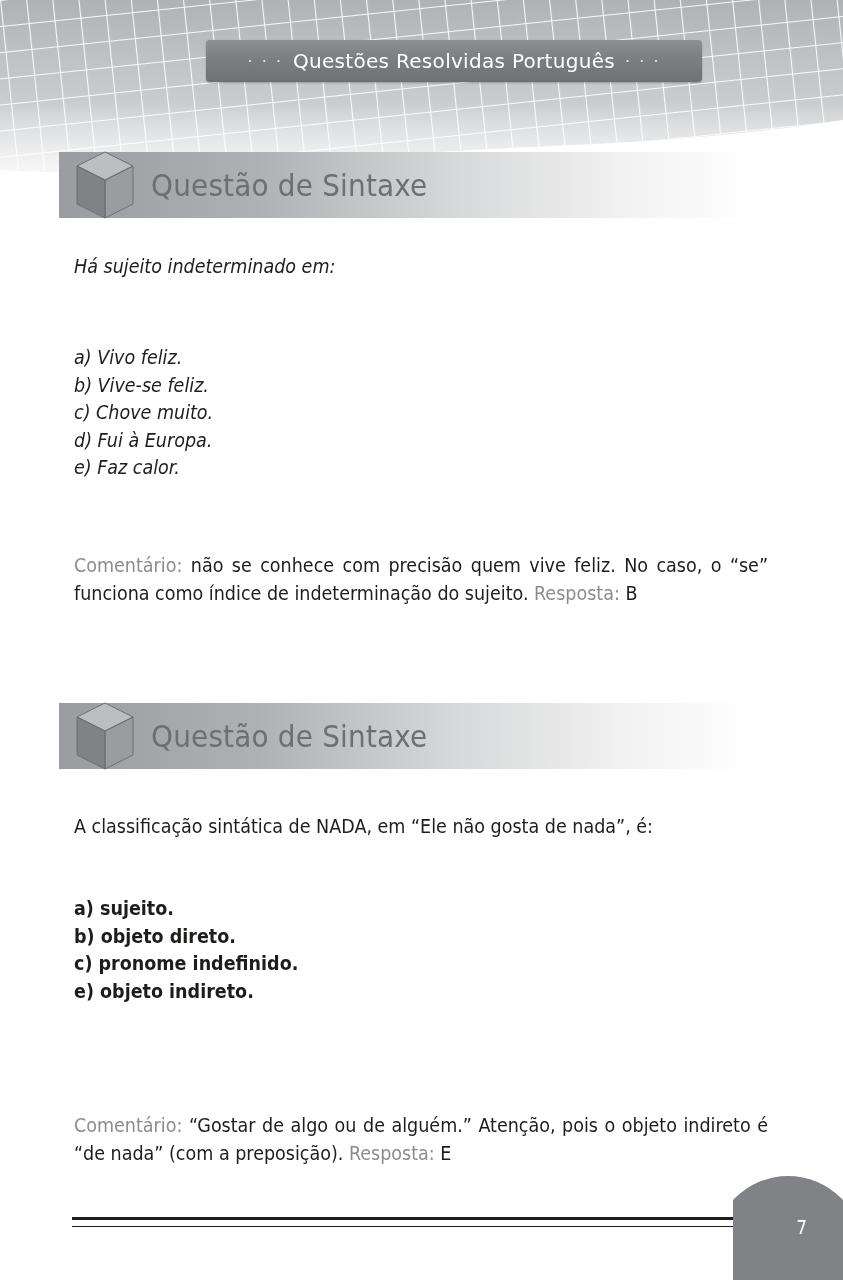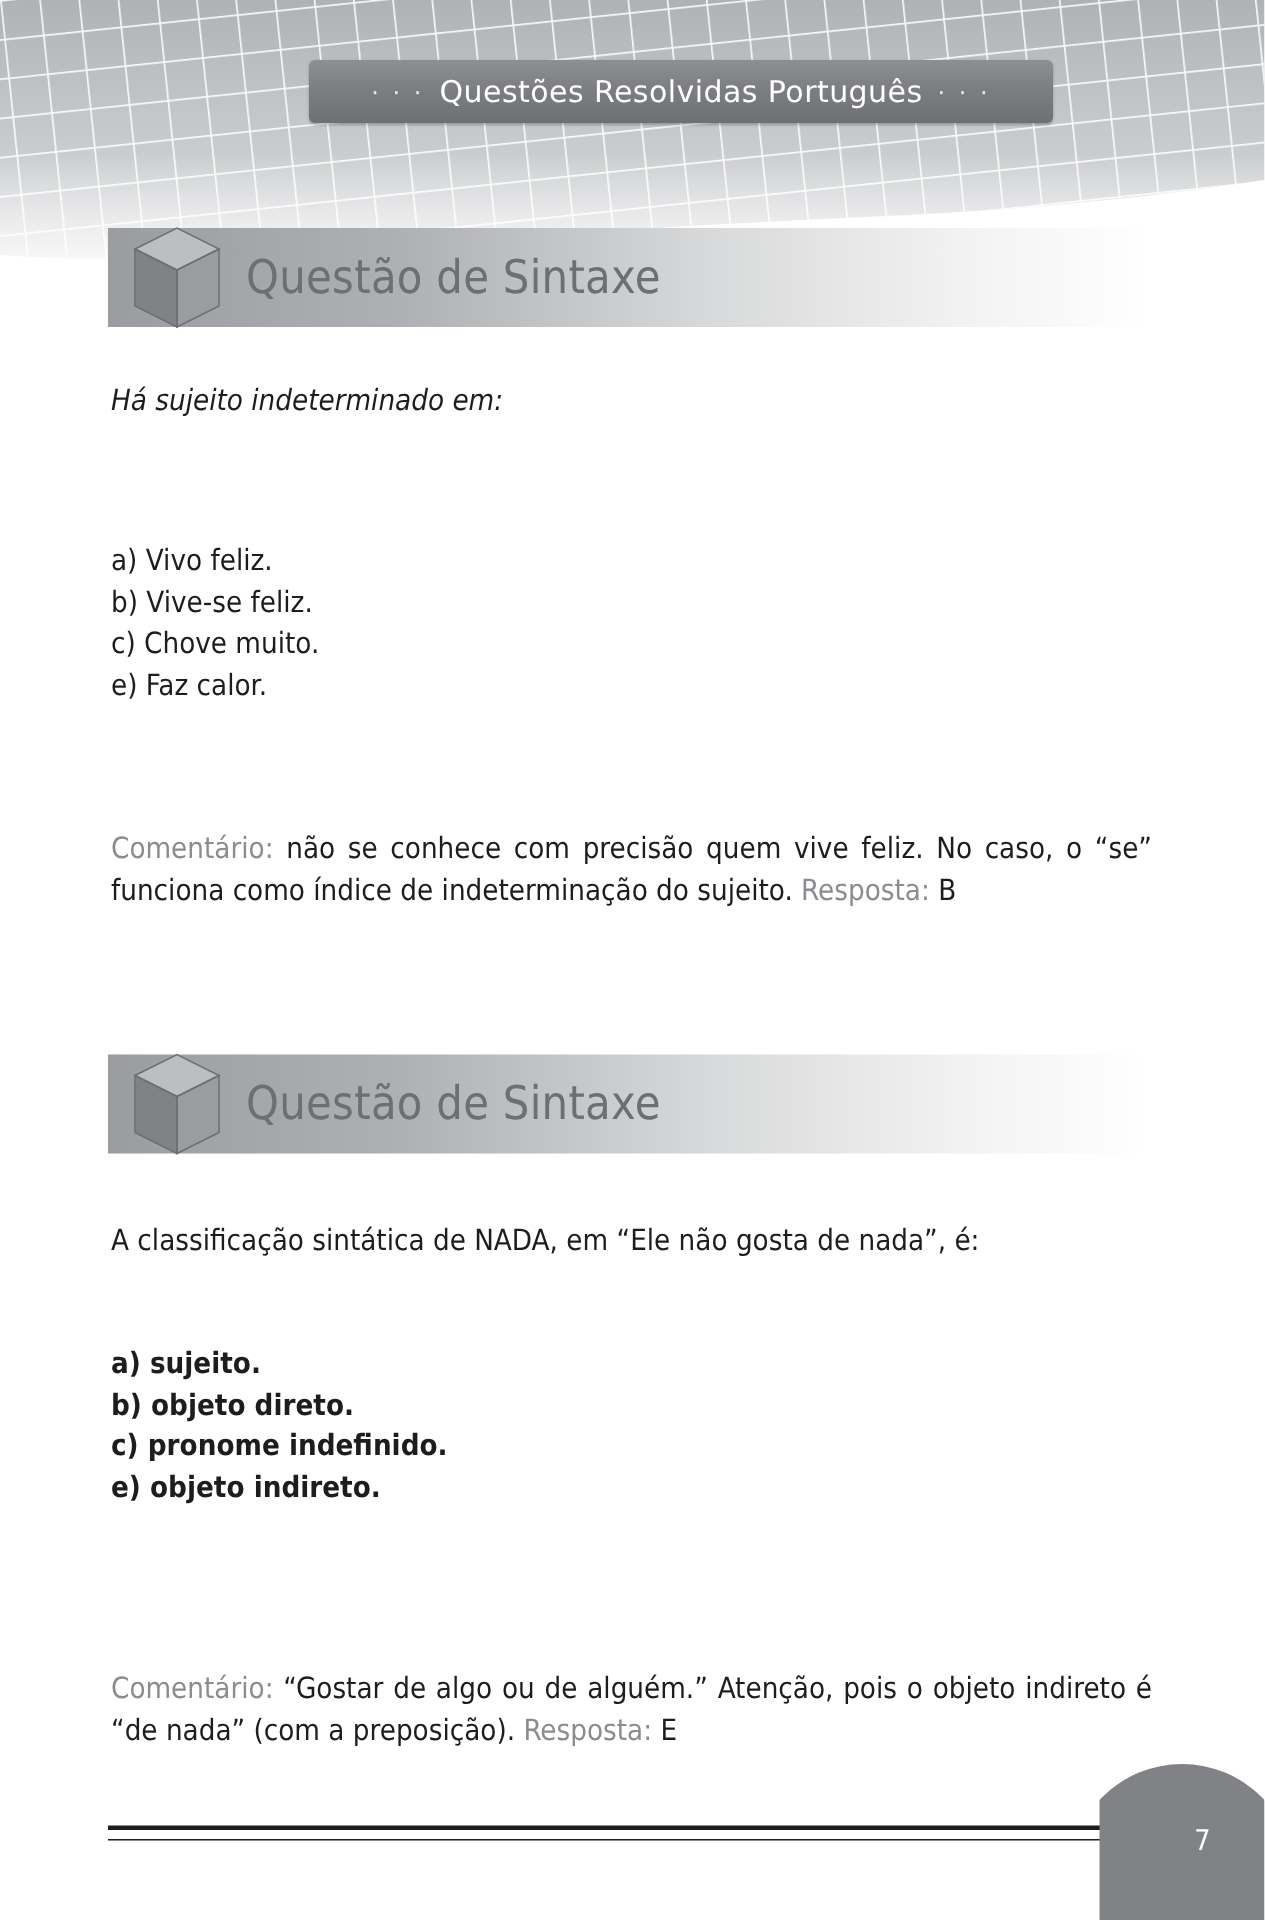--- a/index.html
+++ b/index.html
@@ -56,21 +56,21 @@
     font-size: 16px;
     letter-spacing: 2px;
   }
   .running-title .rt-text {
     padding: 0 10px;
   }
 
   
   .section {
     position: absolute;
-    left: 72px;
+    left: 59px;
     width: 694px;
   }
   .sec-bar {
     position: relative;
     height: 66px;
     background: linear-gradient(to right, #9a9c9f 0%, #aeb0b3 28%, #d8d9da 58%, #f2f2f2 82%, #ffffff 100%);
     display: flex;
     align-items: center;
   }
   .sec-bar .cube {
@@ -201,24 +201,25 @@
           <polygon points="18,26 46,40 46,78 18,64" fill="none" stroke="#6d6f72" stroke-width="1"></polygon>
           <polygon points="46,40 74,26 74,64 46,78" fill="none" stroke="#6d6f72" stroke-width="1"></polygon>
         </svg>
       </div>
       <div class="sec-title">Questão de Sintaxe</div>
     </div>
   </div>
 
   <div class="body-text" style="top:253px;font-style:italic;">Há sujeito indeterminado em:</div>
 
-  <ul class="body-text options" style="top:360px;">
+  <ul class="body-text options" style="top:344px;font-style:italic;">
     <li>a) Vivo feliz.</li>
     <li>b) Vive-se feliz.</li>
     <li>c) Chove muito.</li>
+    <li>d) Fui à Europa.</li>
     <li>e) Faz calor.</li>
   </ul>
 
   <div class="body-text comment" style="top:552px;">
     <span class="lbl">Comentário:</span><span> não se conhece com precisão quem vive feliz. No caso, o “se” funciona como índice de indeterminação do sujeito. </span><span class="lbl">Resposta:</span><span> B</span>
   </div>
 
   <div class="section" style="top:703px;">
     <div class="sec-bar">
       <div class="cube">

